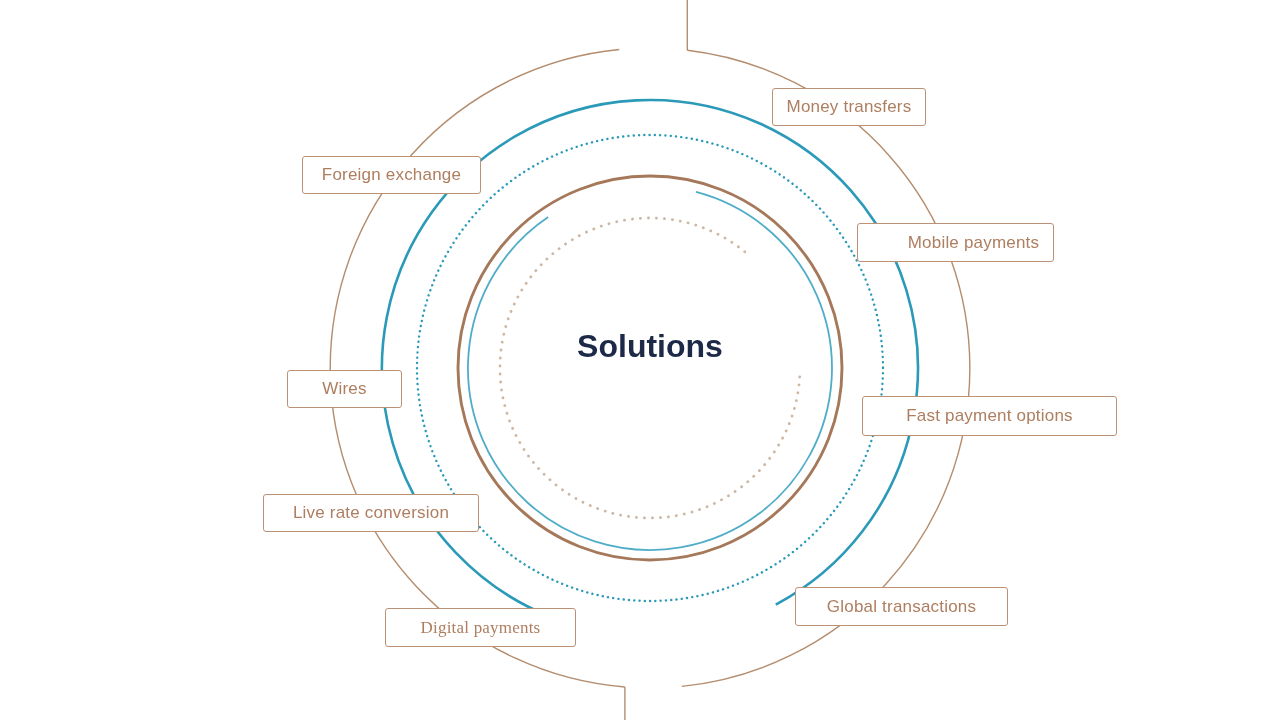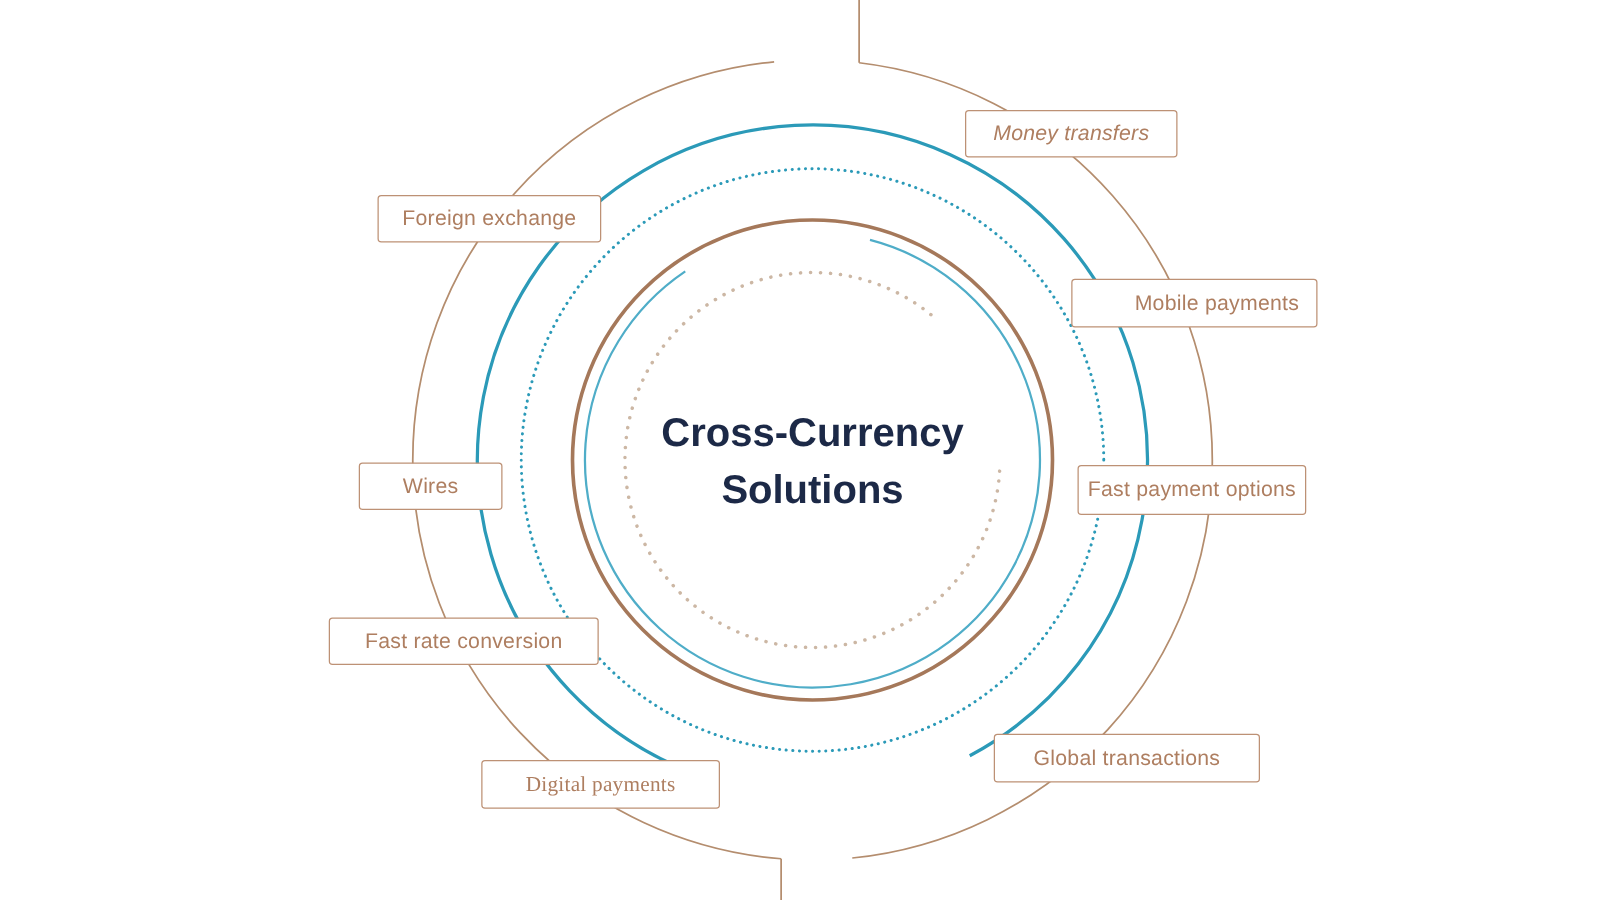--- a/index.html
+++ b/index.html
@@ -43,25 +43,25 @@
     justify-content:center;
     background:var(--background);
     border:1.5px solid var(--label-border);
     border-radius:3px;
     color:var(--label-text);
     font-size:17px;
     letter-spacing:0.2px;
     white-space:nowrap;
     box-sizing:border-box;
   }
-  .pos-money-transfers      {left:772px; top:88px;  width:170px; height:38px;font-style:italic;}
+  .pos-money-transfers      {left:772px; top:88px;  width:154px; height:38px;}
   .pos-foreign-exchange     {left:302px; top:156px; width:179px; height:38px;}
   .pos-mobile-payments      {left:857px; top:223px; width:197px; height:39px;padding-left:36px;}
   .pos-wires                {left:287px; top:338px; width:115px; height:38px;margin-top:32px;}
-  .pos-fast-payment-options {left:862px; top:372px; width:183px; height:40px;text-align:center;}
+  .pos-fast-payment-options {left:862px; top:396px; width:255px; height:40px;text-align:center;}
   .pos-live-rate-conversion {left:263px; top:494px; width:216px; height:38px;}
   .pos-global-transactions  {left:795px; top:543px; width:213px; height:39px;margin-top:44px;}
   .pos-digital-payments     {left:385px; top:608px; width:191px; height:39px;font-family:Liberation Serif, serif;}
 
   .center-title{
     position:absolute;
     left:450px;
     top:324px;
     width:400px;
     text-align:center;
@@ -93,22 +93,21 @@
     <path class="ring-teal-light" d="M 696.0 191.9 A 182 182 0 1 1 548.2 217.1"></path>
 
     <path class="ring-tan-dotted" d="M 799.7 376.9 A 150 150 0 1 1 746.4 253.1"></path>
   </svg>
 
   <div class="label-box pos-money-transfers">Money transfers</div>
   <div class="label-box pos-foreign-exchange">Foreign exchange</div>
   <div class="label-box pos-mobile-payments">Mobile payments</div>
   <div class="label-box pos-wires">Wires</div>
   <div class="label-box pos-fast-payment-options">Fast payment options</div>
-  <div class="label-box pos-live-rate-conversion">Fast rate conversion</div>
+  <div class="label-box pos-live-rate-conversion">Live rate conversion</div>
   <div class="label-box pos-global-transactions">Global transactions</div>
   <div class="label-box pos-digital-payments">Digital payments</div>
 
   <div class="center-title">
-    <span>Cross-Currency</span>
     <span>Solutions</span>
   </div>
 
 </div>
 
 </body></html>

